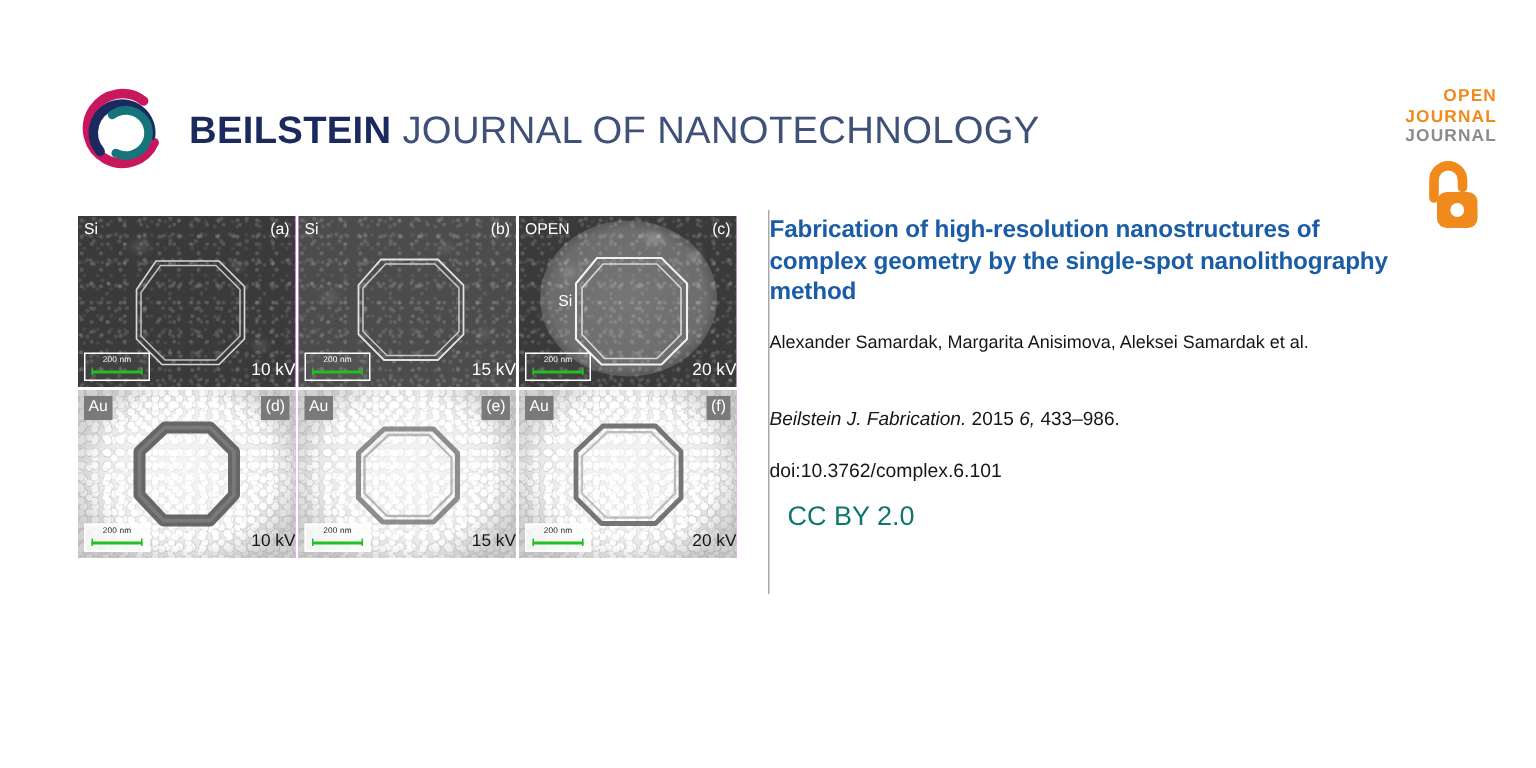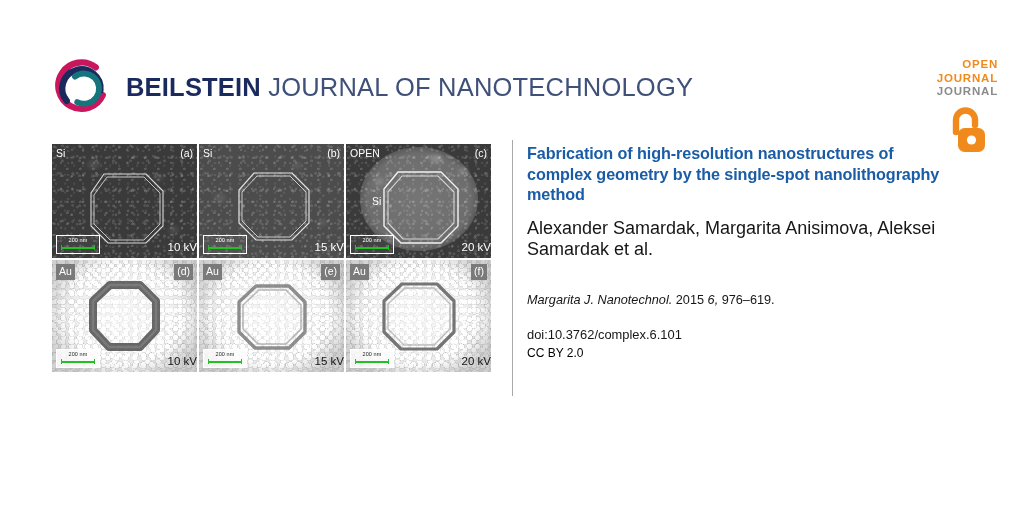--- a/index.html
+++ b/index.html
@@ -244,57 +244,57 @@
     left: 2px; right: 2px;
     top: 1px;
     height: 5px;
     border-left: 1.5px solid #22c022;
     border-right: 1.5px solid #22c022;
   }
 
   
   #article-meta {
     position: absolute;
-    left: 527px;
+    left: 513px;
     top: 143px;
     width: 420px;
   }
   #article-title {
     color: #1a5ca5;
     font-weight: bold;
     font-size: 16.2px;
     line-height: 20.5px;
     letter-spacing: -0.1px;
     margin: 0;
   }
   #article-authors {
     margin: 13px 0 0 0;
     color: #161616;
-    font-size: 18px;
+    font-size: 12px;
     line-height: 21px;
   }
   #article-citation {
     margin: 32px 0 0 0;
     color: #161616;
     font-size: 12.7px;
     line-height: 17px;
   }
   #article-citation .cit-journal { font-style: italic; }
   #article-citation .cit-year { font-weight: normal; }
   #article-citation .cit-volume { font-style: italic; }
   #article-doi {
     margin: 16px 0 0 0;
     color: #161616;
     font-size: 12.9px;
     line-height: 19px;
   }
   #article-license {
-    margin: 0;
-    color: #000000;
-    font-size: 12px;
+    margin: 12px;
+    color: #0f766e;
+    font-size: 18px;
     line-height: 19px;
   }
 </style>
 </head>
 <body>
 
 <div id="masthead">
 
   <div id="brand-lockup">
     <svg id="brand-mark" viewBox="0 0 100 100">
@@ -439,18 +439,18 @@
   </div>
 
 </div>
 
 <div id="article-meta">
 
   <h1 id="article-title">Fabrication of high-resolution nanostructures of complex geometry by the single-spot nanolithography method</h1>
 
   <p id="article-authors">Alexander Samardak, Margarita Anisimova, Aleksei Samardak et al.</p>
 
-  <p id="article-citation"><span class="cit-journal">Margarita J. Nanotechnol.</span> <span class="cit-year">2015</span> <span class="cit-volume">6,</span> <span class="cit-pages">976–619.</span></p>
+  <p id="article-citation"><span class="cit-journal">Beilstein J. Fabrication.</span> <span class="cit-year">2015</span> <span class="cit-volume">6,</span> <span class="cit-pages">433–986.</span></p>
 
   <p id="article-doi">doi:10.3762/complex.6.101</p>
   <p id="article-license">CC BY 2.0</p>
 
 </div>
 
 </body></html>

